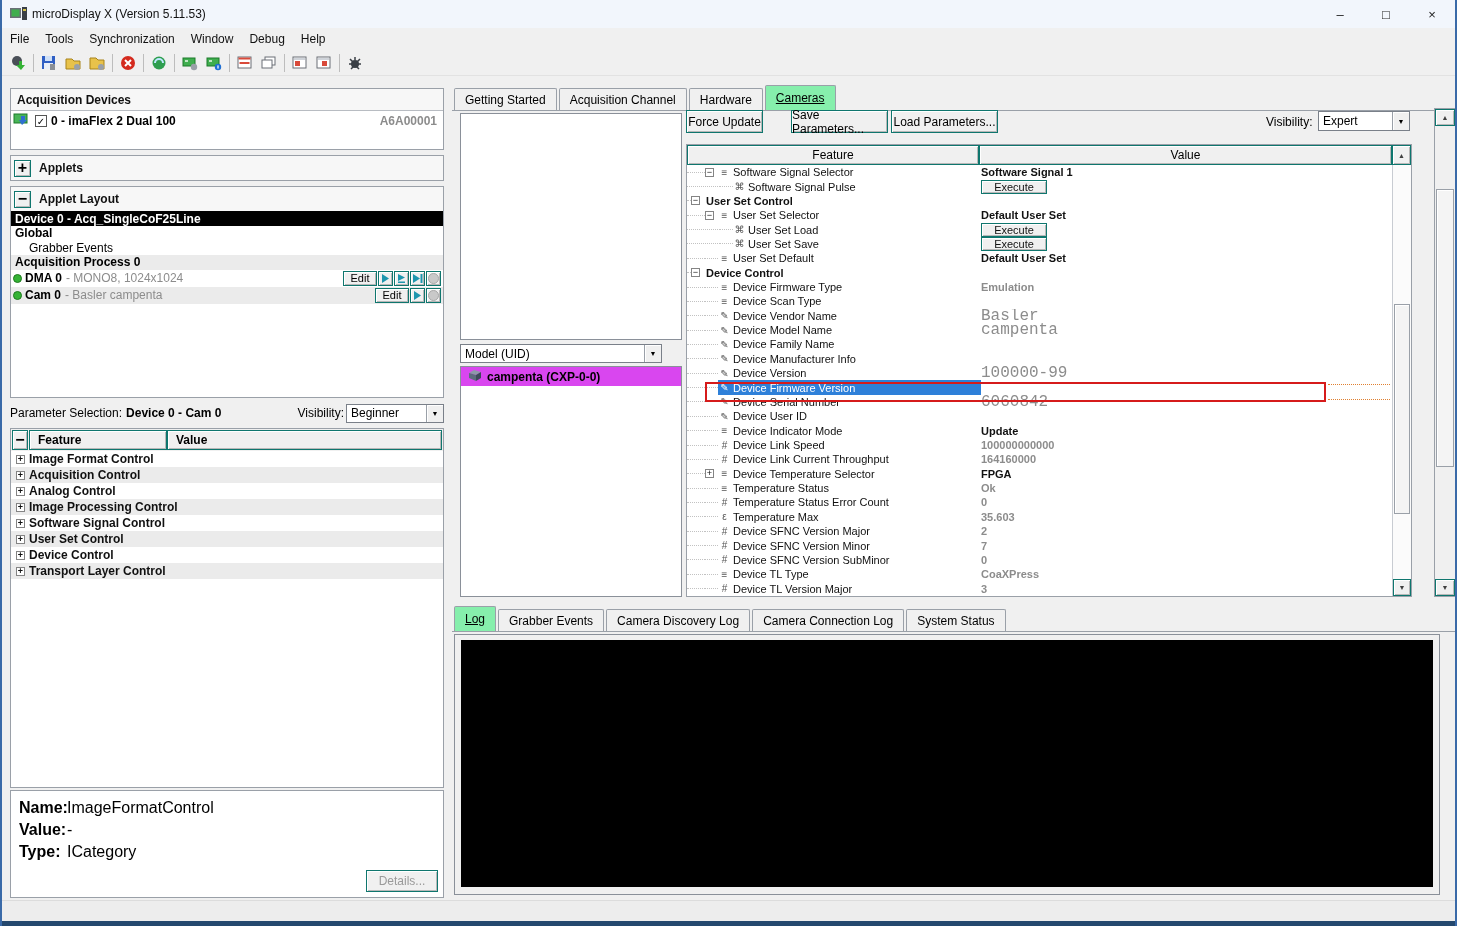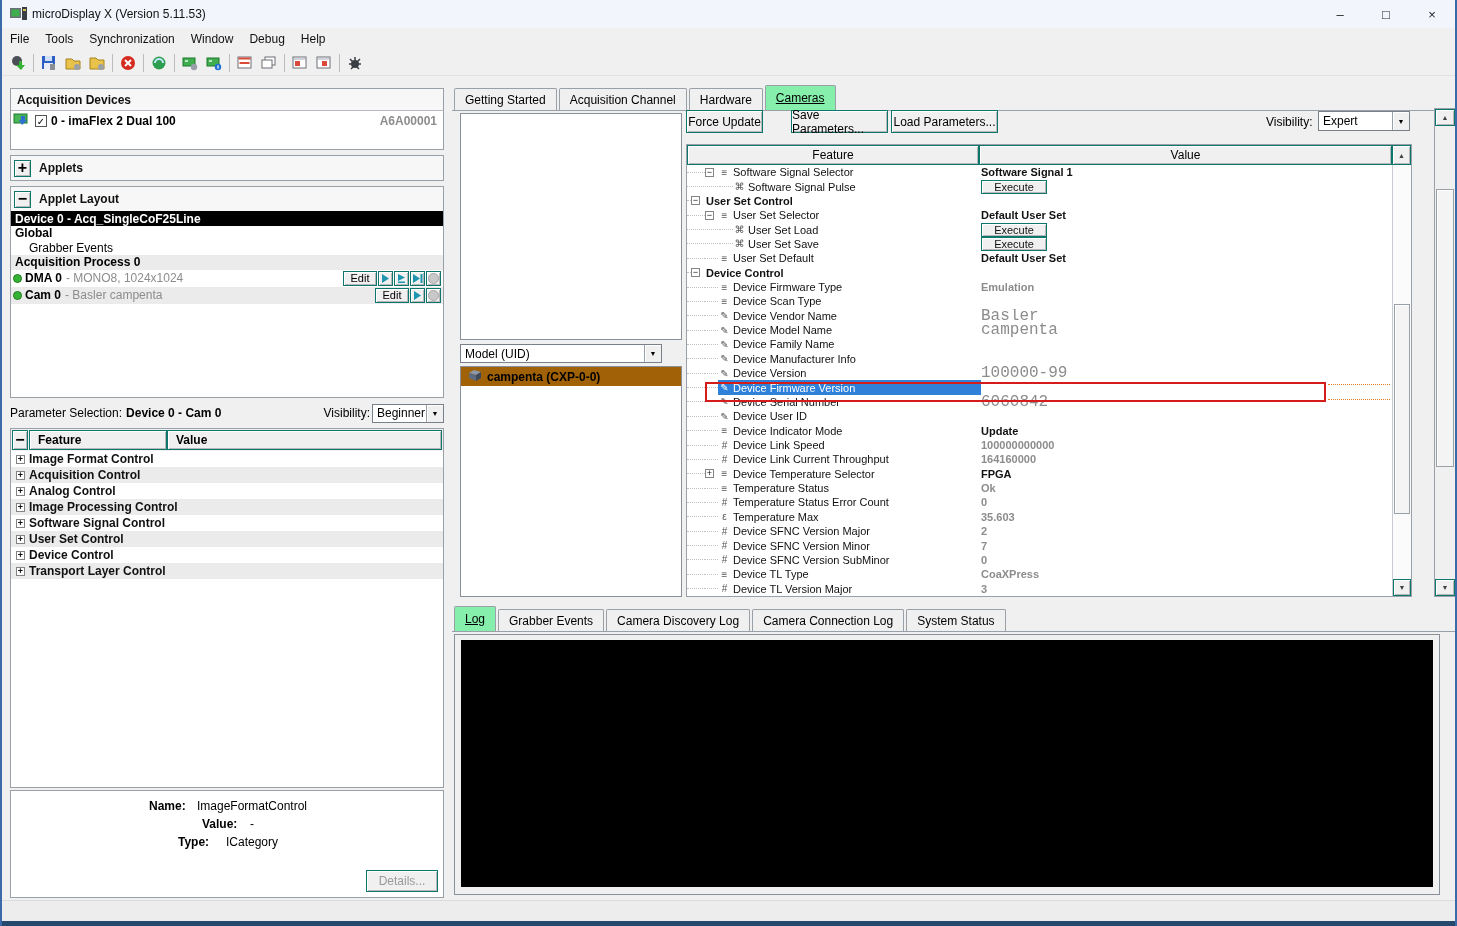--- a/index.html
+++ b/index.html
@@ -52,21 +52,21 @@
   .execbtn{width:66px;height:14px;font-size:11px;display:flex;align-items:center;justify-content:center;color:#111;}
   
   .sb{background:#f0f0f0;border:1px solid #9aa0a8;}
   .sbbtn{position:absolute;left:0;width:100%;height:17px;display:flex;align-items:center;justify-content:center;font-size:7px;color:#404040;}
   .sbthumb{position:absolute;left:1px;right:1px;background:#f4f4f4;border:1px solid #9aa0a8;box-shadow:inset 1px 1px 0 #fff;}
   .combo{display:flex;align-items:center;background:#fff;border:1px solid #7a8089;font-size:12px;}
   .combo .txt{flex:1;padding:1px 4px;overflow:hidden;}
   .combo .arrow{width:17px;align-self:stretch;display:flex;align-items:center;justify-content:center;font-size:7px;background:#f0f0f0;border-left:1px solid #9aa0a8;box-shadow:inset 1px 1px 0 #fff;}
   #annot{border:2px solid #d61b1b;background:transparent;}
   #annotdots{border-top:1px dotted #e08030;border-bottom:1px dotted #e08030;}
-  .infoline{display:flex;font-size:12px;margin-bottom:4px;justify-content:center;}
+  .infoline{display:flex;font-size:16px;margin-bottom:4px;}
   .infolabel{width:48px;font-weight:bold;}
 </style>
 </head>
 <body>
 
 <div id="win">
 
   <div id="titlebar" class="abs">
     <span class="abs" style="left:8px;top:7px;"><svg width="18" height="14">
           <rect x="0" y="1" width="11" height="10" fill="#6a6f76"></rect>
@@ -270,21 +270,21 @@
           </svg>
         </span>
     </div>
   </div>
 
   <div class="abs" style="left:8px;top:402px;width:434px;height:22px;display:flex;align-items:center;">
     <span style="font-size:12px;">Parameter Selection:</span>
     <span class="bold" style="font-size:12px;margin-left:4px;">Device 0 - Cam 0</span>
     <span style="flex:1"></span>
     <span style="font-size:12px;margin-right:2px;">Visibility:</span>
-    <span class="combo" style="width:72px;height:19px;">
+    <span class="combo" style="width:98px;height:19px;">
       <span class="txt">Beginner</span>
         <span class="arrow">▼</span>
     </span>
   </div>
 
   <div class="abs groupbox" style="left:8px;top:428px;width:434px;height:360px;background:#fff;">
     <div style="height:22px;display:flex;align-items:stretch;background:#f0f0f0;">
       <span class="raised" style="width:16px;display:flex;align-items:center;justify-content:center;font-weight:bold;margin:1px;">−</span>
       <span class="raised bold" style="width:138px;display:flex;align-items:center;padding-left:8px;font-size:12px;margin:1px 0;">Feature</span>
       <span class="raised bold" style="flex:1;display:flex;align-items:center;padding-left:8px;font-size:12px;margin:1px 1px 1px 0;">Value</span>
@@ -350,21 +350,21 @@
   <div class="abs" style="left:450px;top:110px;width:1007px;height:1px;background:#9aa0a8;"></div>
 
   <div class="abs sunken" style="left:458px;top:113px;width:222px;height:227px;"></div>
 
   <div class="abs combo" style="left:458px;top:344px;width:202px;height:19px;">
     <span class="txt">Model (UID)</span>
       <span class="arrow">▼</span>
   </div>
 
   <div class="abs sunken" style="left:458px;top:366px;width:222px;height:231px;">
-    <div style="height:19px;display:flex;align-items:center;background:#a16207;text-align:center;">
+    <div style="height:19px;display:flex;align-items:center;background:#d946ef;text-align:center;">
       <span style="margin:0 4px 0 6px;"><svg width="16" height="13">
             <path d="M2 4l5-3 7 2-5 3z" fill="#8d99a8"></path>
             <path d="M2 4l7 2v6L2 9z" fill="#5d6b7d"></path>
             <path d="M9 6l5-3v6l-5 3z" fill="#3e4a5a"></path>
           </svg></span>
       <span class="bold" style="font-size:12px;">campenta (CXP-0-0)</span>
     </div>
   </div>
 
   <div class="abs raised" style="left:684px;top:110px;width:77px;height:23px;display:flex;align-items:center;justify-content:center;font-size:12px;">Force Update</div>

